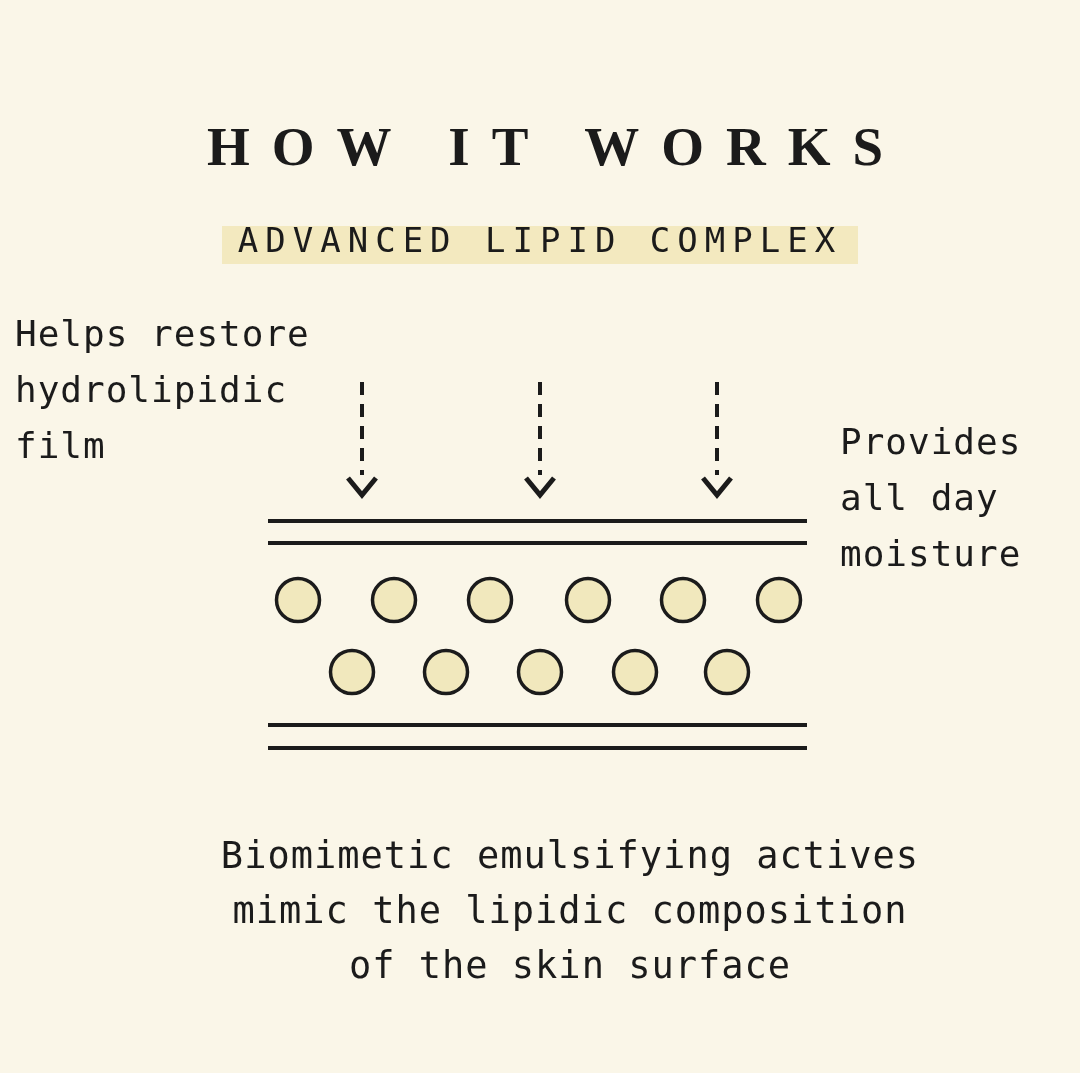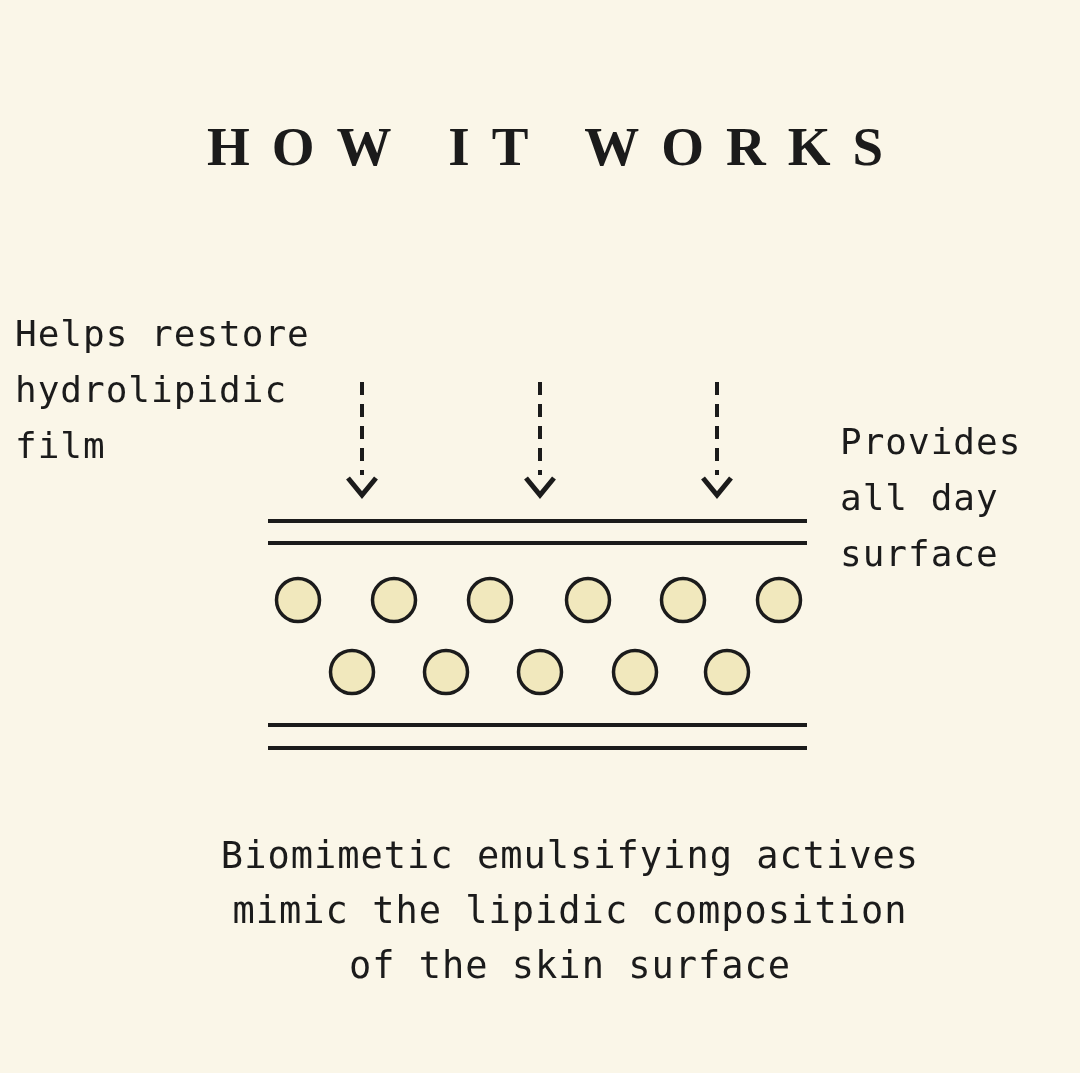--- a/index.html
+++ b/index.html
@@ -69,28 +69,31 @@
   svg.diagram line, svg.diagram polyline { stroke: var(--ink, #1b1b1b); }
   svg.diagram circle { stroke: var(--ink, #1b1b1b); fill: var(--droplet, #f1e8bd); }
 </style>
 </head>
 <body style="--background: #faf6e8; --ink: #1b1b1b; --highlight: #f3e9bf; --droplet: #f1e8bd;">
 
 <div class="canvas">
 
   <div class="title">HOW IT WORKS</div>
 
+  <div class="subtitle-row">
+    <span class="subtitle">ADVANCED LIPID COMPLEX</span>
+  </div>
 
   <div class="side-label label-left">Helps restore
 hydrolipidic
 film</div>
 
   <div class="side-label label-right">Provides
 all day
-surface</div>
+moisture</div>
 
   <svg class="diagram" viewBox="0 0 1080 1073">
       <line x1="268" x2="807" y1="521" y2="521" stroke-width="4"></line>
       <line x1="268" x2="807" y1="543" y2="543" stroke-width="4"></line>
       <line x1="268" x2="807" y1="725" y2="725" stroke-width="4"></line>
       <line x1="268" x2="807" y1="748" y2="748" stroke-width="4"></line>
       <circle cx="298" cy="600" r="21.5" stroke-width="3.5"></circle>
       <circle cx="394" cy="600" r="21.5" stroke-width="3.5"></circle>
       <circle cx="490" cy="600" r="21.5" stroke-width="3.5"></circle>
       <circle cx="588" cy="600" r="21.5" stroke-width="3.5"></circle>

